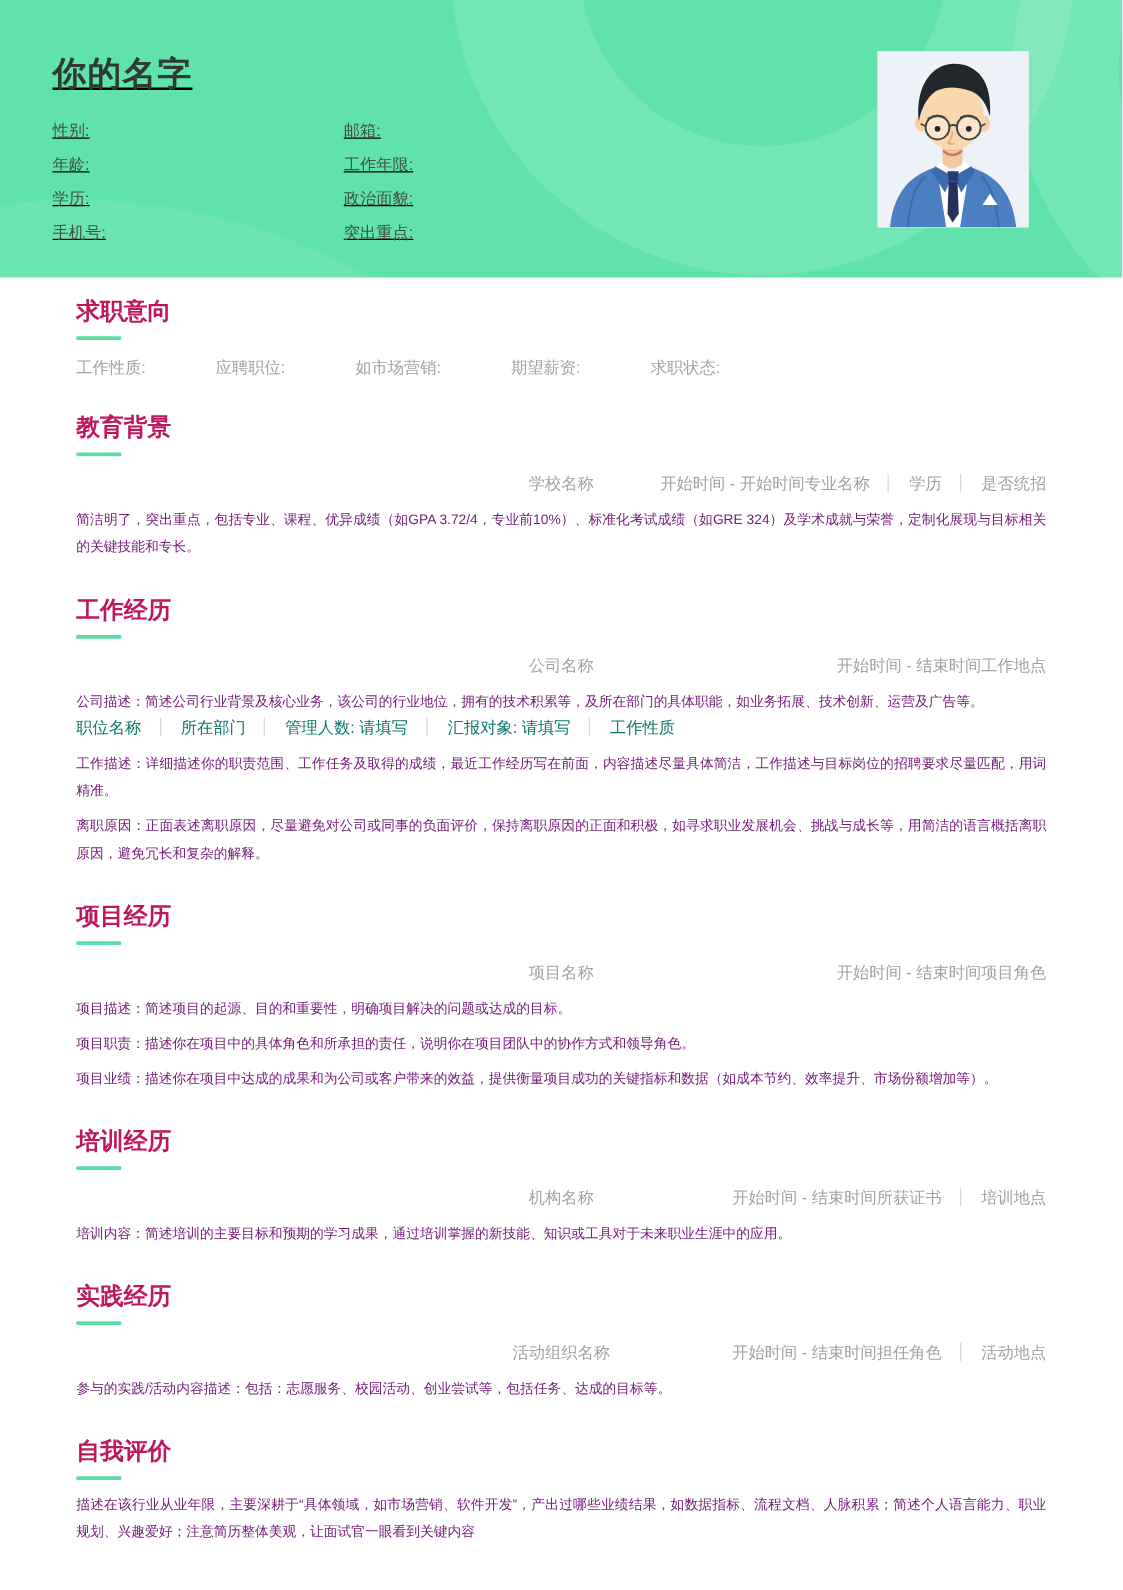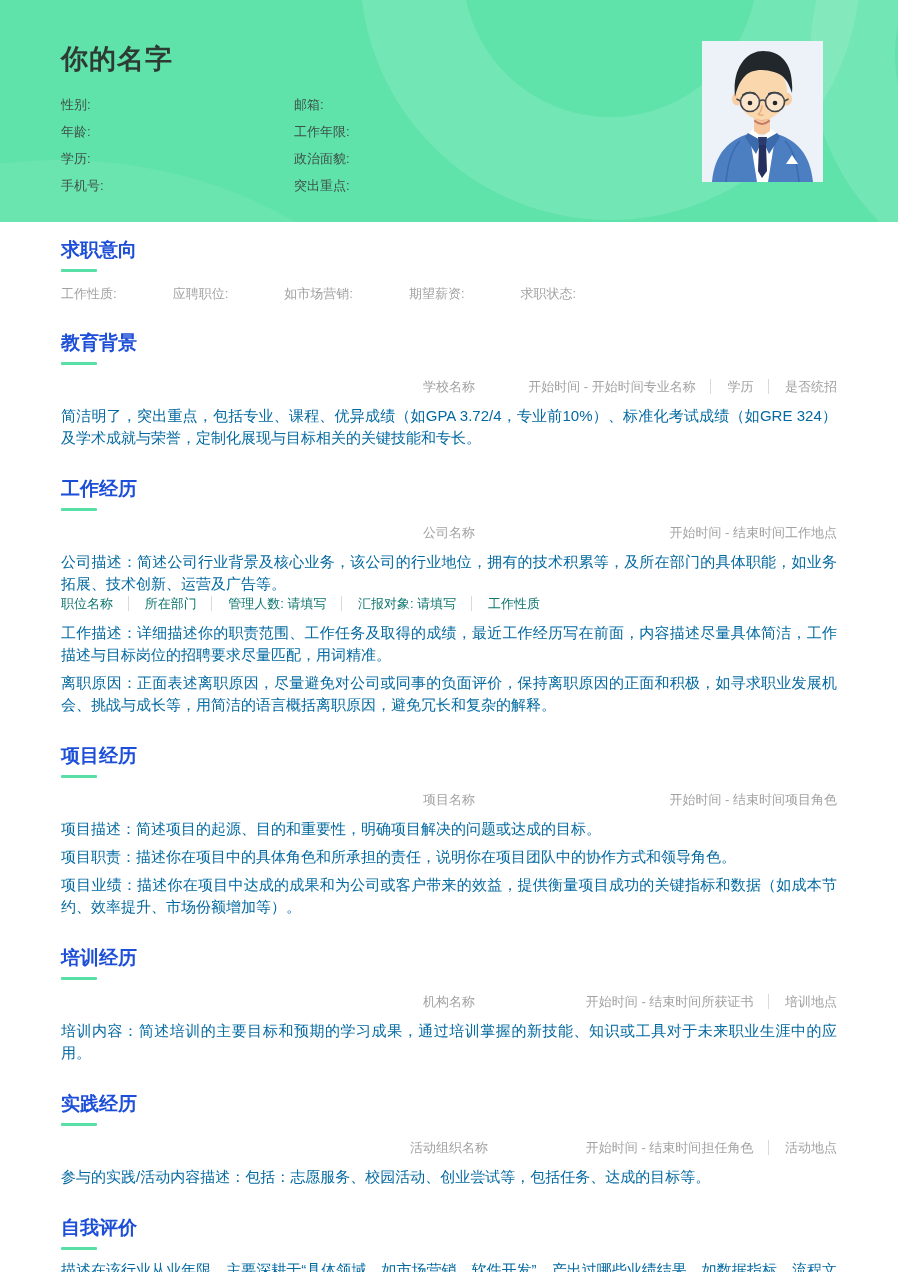--- a/index.html
+++ b/index.html
@@ -12,49 +12,49 @@
 
   
   .hd {
     position: relative; height: 222px; background: #5fe3aa; overflow: hidden;
   }
   .ring { position: absolute; border-radius: 50%; border-style: solid; border-color: rgba(255,255,255,0.12); }
   .ring-1 { left: 360px; top: -280px; width: 500px; height: 500px; border-width: 103px; }
   .ring-2 { left: 810px; top: -180px; width: 470px; height: 470px; border-width: 85px; }
   .blob  { position: absolute; left: -360px; top: 160px; width: 840px; height: 720px;
            border-radius: 50%; background: rgba(255,255,255,0.08); }
-  .hd-inner { position: relative; z-index: 2; padding: 0 61px; }
+  .hd-inner { position: relative; z-index: 2; padding: 0 42px; text-decoration: underline; }
   .cand-name { padding-top: 44px; font-size: 27px; line-height: 30px; font-weight: 700;
                color: #2e3b35; letter-spacing: 1px; }
   .info { display: flex; margin-top: 17px; font-size: 13px; color: #3e5148; }
   .info-col { width: 233px; }
   .info-item { height: 27px; line-height: 27px; }
   .avatar {
     position: absolute; z-index: 3; top: 41px; right: 75px;
     width: 121px; height: 141px; background: #edf1f8; overflow: hidden;
   }
   .avatar svg { display: block; }
 
   
   .bd { padding: 0 61px; }
   .sec { margin-top: 30px; }
   .sec.first { margin-top: 18px; }
-  .sec-title { font-size: 19px; line-height: 20px; font-weight: 700; color: #1d4ed8; }
+  .sec-title { font-size: 19px; line-height: 20px; font-weight: 700; color: #be185d; }
   .tl { width: 36px; height: 3px; background: #57dfa5; margin-top: 9px; border-radius: 1px; }
 
   .fields-row { display: flex; gap: 56px; margin-top: 13px;
                 font-size: 13px; line-height: 18px; color: #a2a2a2; }
 
   .meta-row { position: relative; display: flex; justify-content: flex-end;
               margin-top: 13px; font-size: 13px; line-height: 18px; color: #a2a2a2; }
   .m-center { position: absolute; left: 50%; transform: translateX(-50%); white-space: nowrap; }
 
   .sep-group span + span { border-left: 1px solid #d9d9d9; margin-left: 11px; padding-left: 16px; }
 
-  .para { margin-top: 9px; font-size: 15px; line-height: 22px; color: #0369a1; text-align: justify; }
+  .para { margin-top: 9px; font-size: 11px; line-height: 22px; color: #701a75; text-align: justify; }
   .para + .para { margin-top: 6px; }
   .pipe-row { font-size: 13px; line-height: 18px; color: #0f766e; }
 </style>
 </head>
 <body>
 
 <div class="page">
 
   <header class="hd">
     <div class="ring ring-1"></div>

